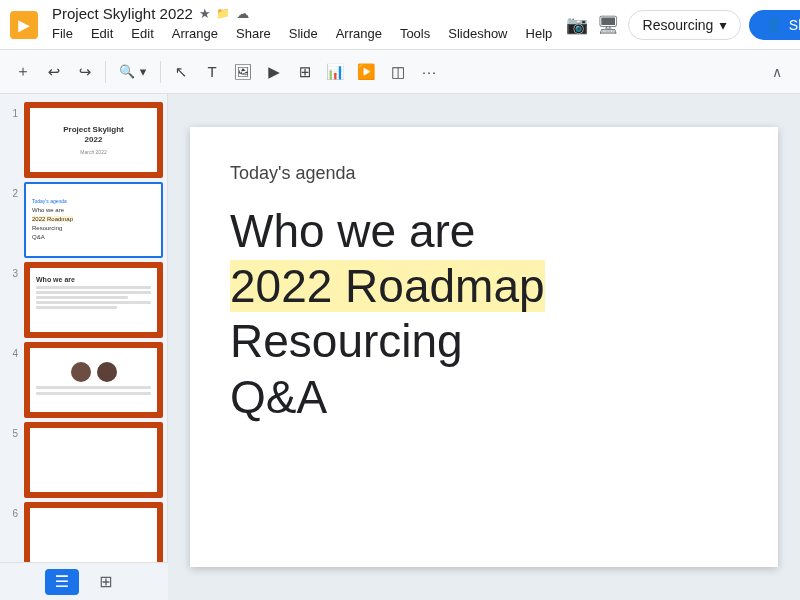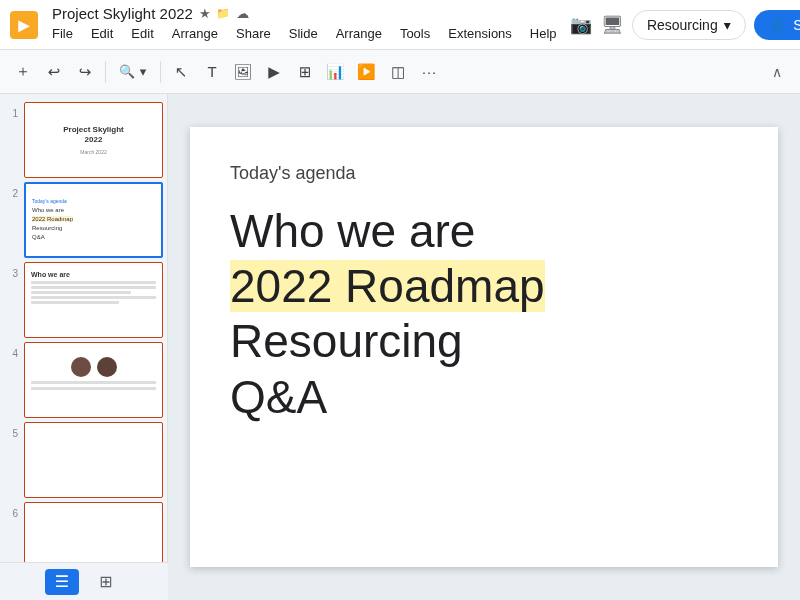--- a/index.html
+++ b/index.html
@@ -105,21 +105,21 @@
       font-size: 10px;
       color: #80868b;
       width: 14px;
       text-align: right;
       padding-top: 6px;
       flex-shrink: 0;
     }
     .slide-thumb {
       flex: 1;
       background: #fff;
-      border: 1px solid #c2410c;
+      border: 6px solid #c2410c;
       border-radius: 2px;
       height: 76px;
       position: relative;
       overflow: hidden;
       cursor: pointer;
     }
     .slide-thumb.selected {
       border: 2px solid #1a73e8;
     }
     .slide-thumb-inner {
@@ -225,21 +225,21 @@
     </div>
     <div id="menu-bar">
       <span class="menu-item">File</span>
       <span class="menu-item">Edit</span>
       <span class="menu-item">Edit</span>
       <span class="menu-item">Arrange</span>
       <span class="menu-item">Share</span>
       <span class="menu-item">Slide</span>
       <span class="menu-item">Arrange</span>
       <span class="menu-item">Tools</span>
-      <span class="menu-item">Extensions</span>
+      <span class="menu-item">Slideshow</span>
       <span class="menu-item">Help</span>
     </div>
   </div>
 
   <div id="right-controls">
     <span id="cam-icon">📷</span>
     <span id="cast-icon">🖥</span>
     <button id="slideshow-btn">
       <span>Resourcing</span>
       <span>▾</span>

